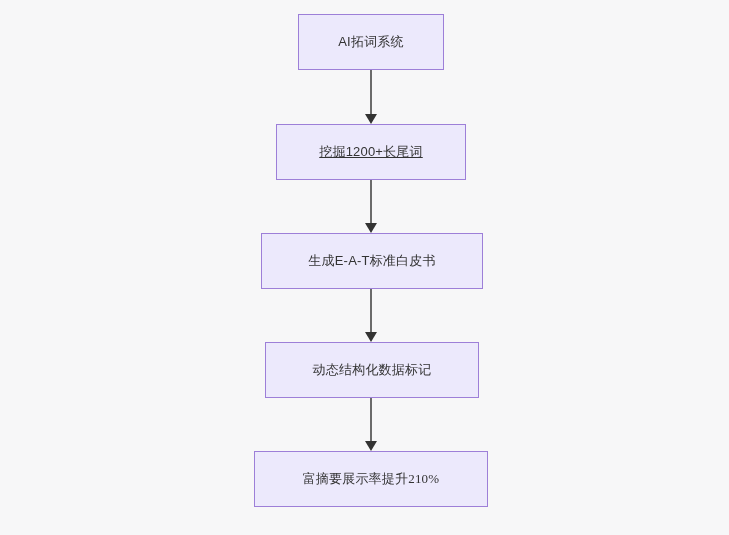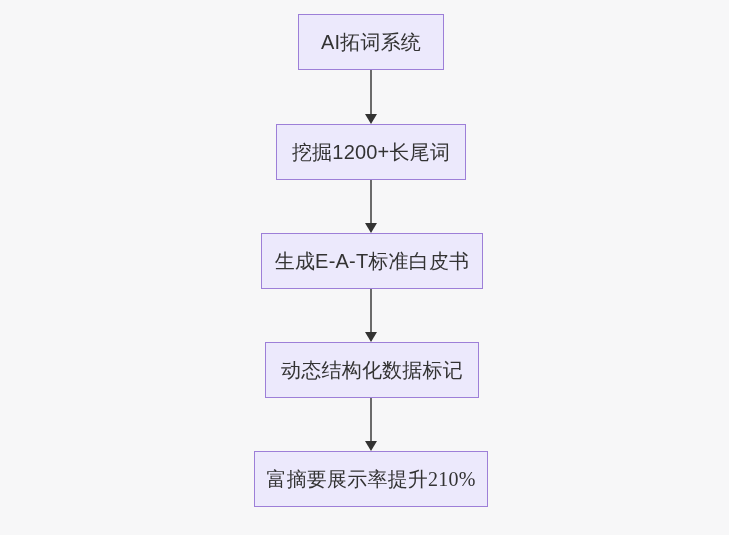--- a/index.html
+++ b/index.html
@@ -17,21 +17,21 @@
     position: relative;
     width: 729px;
     height: 535px;
   }
   .node {
     position: absolute;
     box-sizing: border-box;
     background: #ece9fc;
     border: 1.5px solid #9d7fd8;
     color: #333333;
-    font-size: 20px;
+    font-size: 13px;
     line-height: 1.2;
     display: flex;
     align-items: center;
     justify-content: center;
     text-align: center;
     letter-spacing: 0.2px;
     white-space: nowrap;
   }
   .node-label {
     display: block;
@@ -78,21 +78,21 @@
     <div class="edge-head" style="border-top-color: rgb(51, 51, 51);"></div>
   </div>
   <div class="edge" id="edge-3" style="left: 361px; top: 398px; width: 20px; height: 53px;">
     <div class="edge-line" style="height: 45px; background: rgb(107, 107, 107);"></div>
     <div class="edge-head" style="border-top-color: rgb(51, 51, 51);"></div>
   </div>
 
   <div class="node" id="node-0" style="left: 298px; top: 14px; width: 146px; height: 56px; background: rgb(236, 233, 252); border-color: rgb(157, 127, 216); color: rgb(51, 51, 51);">
     <span class="node-label">AI拓词系统</span>
   </div>
-  <div class="node" id="node-1" style="left: 276px; top: 124px; width: 190px; height: 56px; background: rgb(236, 233, 252); border-color: rgb(157, 127, 216); color: rgb(51, 51, 51);">
+  <div class="node" id="node-1" style="left: 276px; top: 124px; width: 190px; height: 56px; background: rgb(236, 233, 252); border-color: rgb(157, 127, 216); color: rgb(51, 51, 51); text-decoration: underline;">
     <span class="node-label">挖掘1200+长尾词</span>
   </div>
   <div class="node" id="node-3" style="left: 265px; top: 342px; width: 214px; height: 56px; background: rgb(236, 233, 252); border-color: rgb(157, 127, 216); color: rgb(51, 51, 51);">
     <span class="node-label">动态结构化数据标记</span>
   </div>
   <div class="node" id="node-2" style="left: 261px; top: 233px; width: 222px; height: 56px; background: rgb(236, 233, 252); border-color: rgb(157, 127, 216); color: rgb(51, 51, 51);">
     <span class="node-label">生成E-A-T标准白皮书</span>
   </div>
   <div class="node" id="node-4" style="left: 254px; top: 451px; width: 234px; height: 56px; background: rgb(236, 233, 252); border-color: rgb(157, 127, 216); color: rgb(51, 51, 51); font-family: Liberation Serif, serif;">
     <span class="node-label">富摘要展示率提升210%</span>

